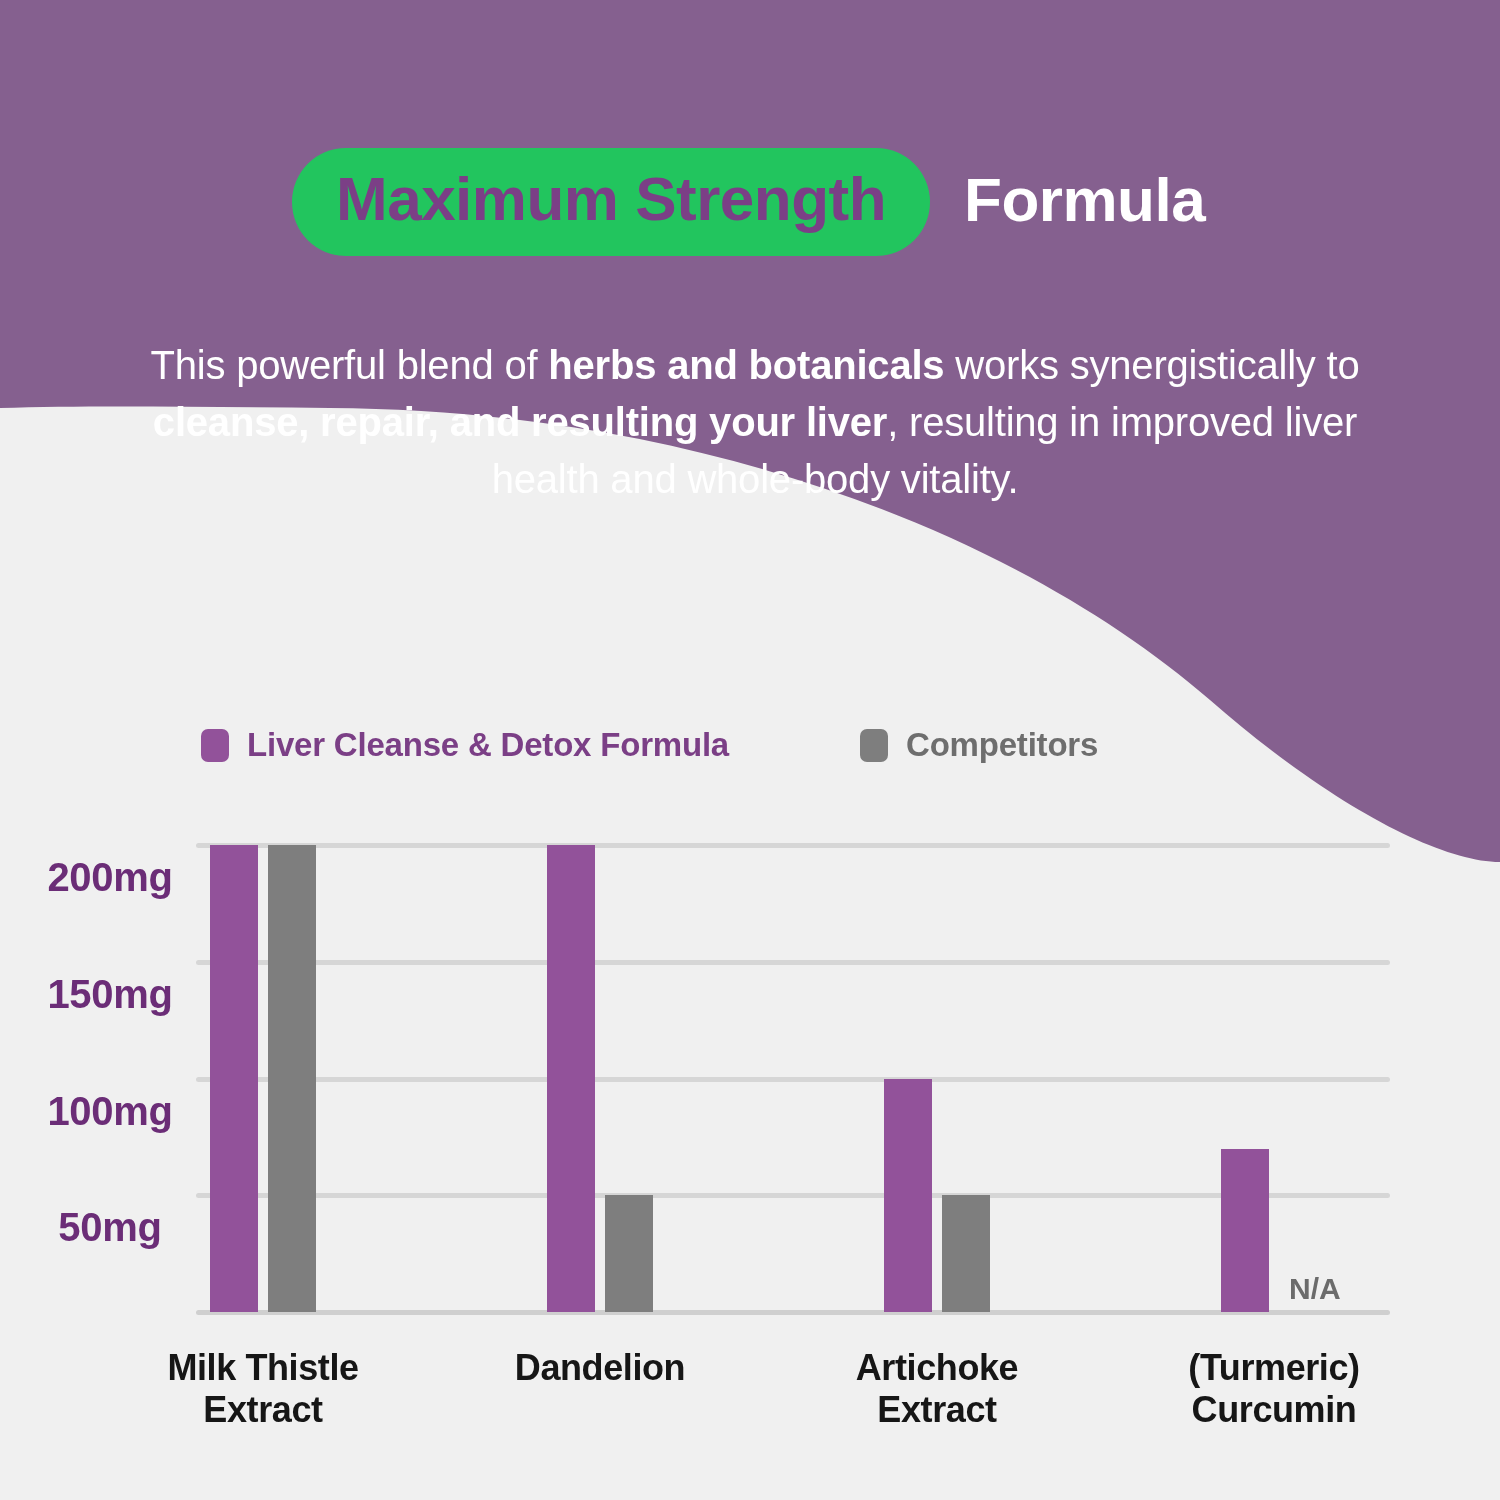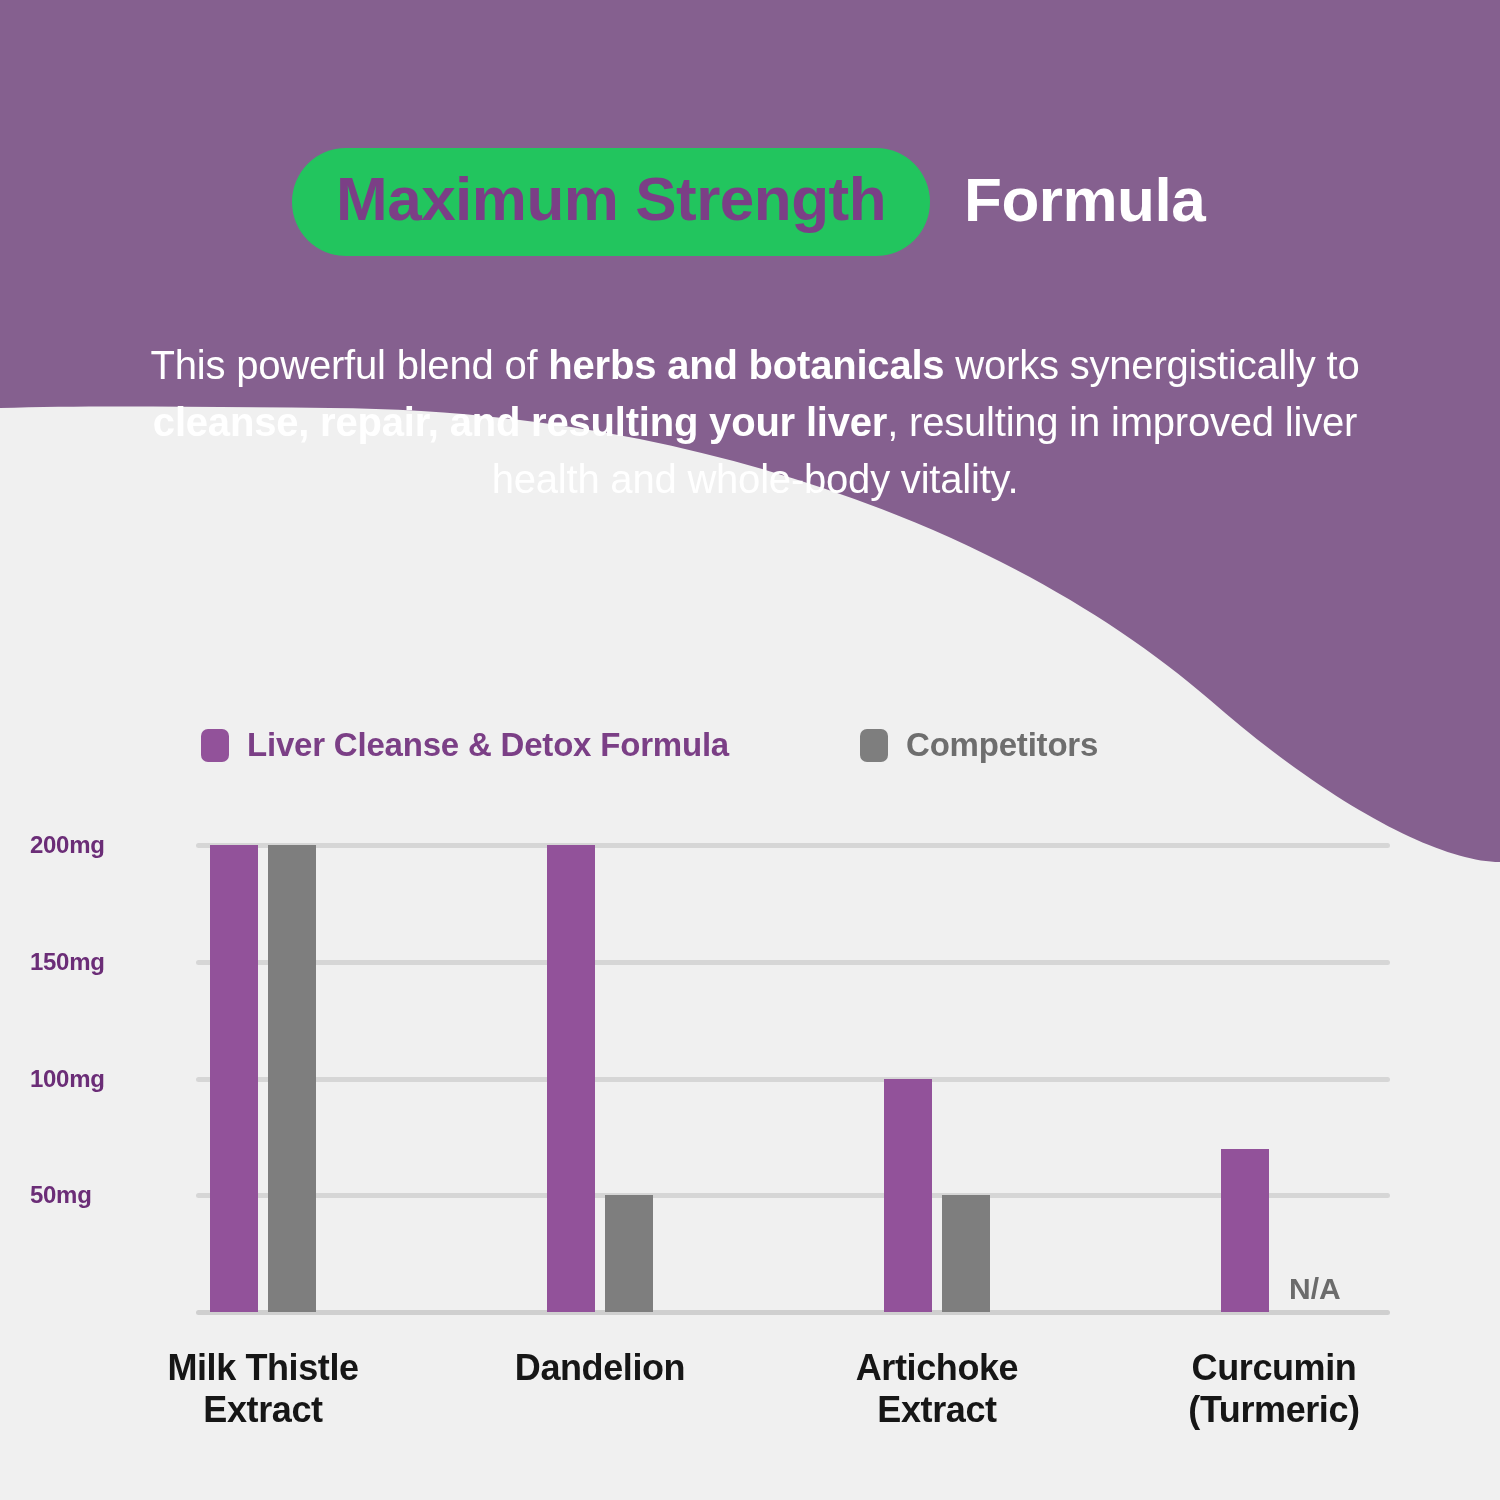--- a/index.html
+++ b/index.html
@@ -66,26 +66,27 @@
   }
   .legend-item.a .legend-label{color:#7b3f86;}
   .legend-item.b .legend-label{color:#6e6e6e;}
 
   
   #chart{position:absolute;left:0;top:0;width:1500px;height:1500px;}
   .ytick{
     position:absolute;
     right:1310px;           
     width:160px;
-    text-align:left;
+    text-align:center;
     color:#6b2d77;
-    font-size:24px;
+    font-size:40px;
     font-weight:700;
     letter-spacing:-0.3px;
     transform:translateY(-50%);
+    margin-top:32px;
   }
   .gridline{
     position:absolute;left:196px;width:1194px;height:5px;
     background:#d6d6d6;border-radius:3px;
   }
   .gridline.base{background:#cfcfcf;}
   .bar{position:absolute;bottom:0;}
   .bar.p{background:#92529a;}
   .bar.g{background:#7e7e7e;}
   .na-label{
@@ -162,19 +163,19 @@
           <div>Extract</div>
         </div>
         <div class="cat-label" style="width: 300px; left: 450px; top: 1347px;">
           <div>Dandelion</div>
         </div>
         <div class="cat-label" style="width: 300px; left: 787px; top: 1347px;">
           <div>Artichoke</div>
           <div>Extract</div>
         </div>
         <div class="cat-label" style="width: 300px; left: 1124px; top: 1347px;">
+          <div>(Turmeric)</div>
           <div>Curcumin</div>
-          <div>(Turmeric)</div>
         </div>
       </div>
   </div>
 
 </div>
 
 </body></html>

